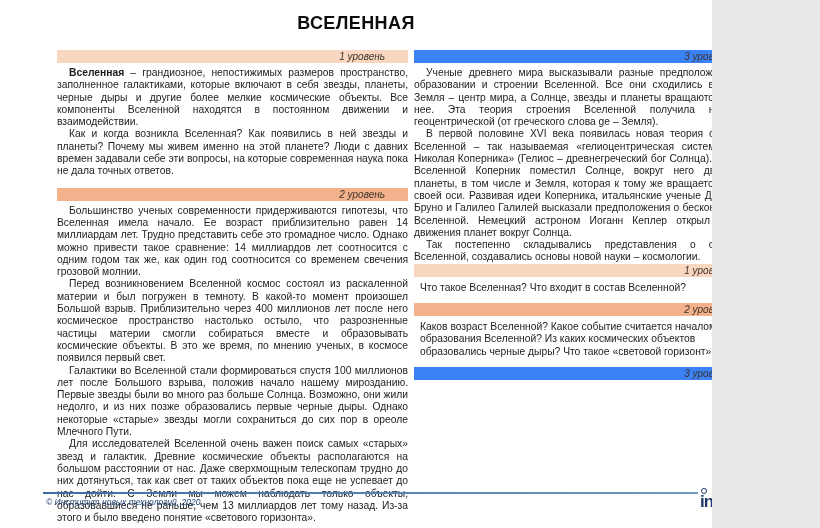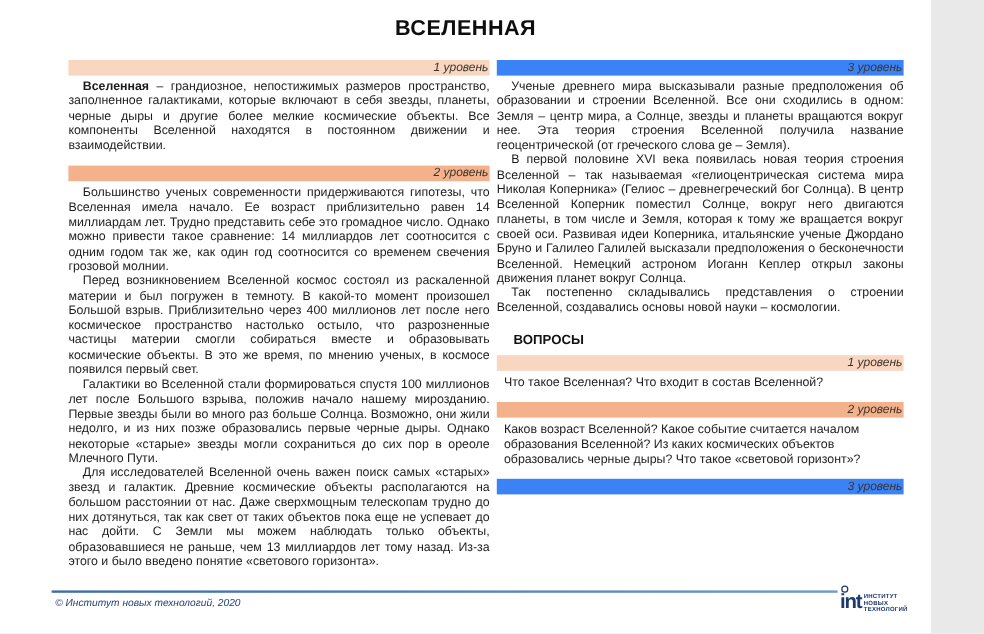--- a/index.html
+++ b/index.html
@@ -1,18 +1,18 @@
 <!DOCTYPE html>
 <html><head>
 <meta charset="utf-8">
 <style>
   html, body { margin: 0; padding: 0; background: #e9e9e9; }
   .page {
     position: relative;
-    width: 776px;
+    width: 712px;
     height: 528px;
     background: #ffffff;
     font-family: "Liberation Sans", sans-serif;
     color: #1a1a1a;
     overflow: hidden;
   }
   .title {
     position: absolute;
     top: 13px; left: 0; right: 0;
     text-align: center;
@@ -28,21 +28,21 @@
     display: flex;
     gap: 6px;
   }
   .col-left  { width: 351px; }
   .col-right { width: 339px; }
 
   .banner {
     height: 13px;
     line-height: 13px;
     text-align: right;
-    padding-right: 1px;
+    padding-right: 23px;
     box-sizing: border-box;
     font-style: italic;
     font-size: 10px;
     color: #3e342c;
   }
   .banner.lvl1 { background: #f8d6bf; }
   .banner.lvl2 { background: #f3b28b; }
   .banner.lvl3 { background: #3b82f6; }
   .banner.mb   { margin-bottom: 4px; }
   .banner.mt   { margin-top: 10px; }
@@ -127,20 +127,21 @@
 
   <div class="title">ВСЕЛЕННАЯ</div>
 
   <div class="columns">
 
     <div class="col-left">
       <div class="banner lvl1 mb">1 уровень</div>
 
       <div class="body-text">
         <p><span class="lead-word">Вселенная</span><span> – грандиозное, непостижимых размеров пространство, заполненное галактиками, которые включают в себя звезды, планеты, черные дыры и другие более мелкие космические объекты. Все компоненты Вселенной находятся в постоянном движении и взаимодействии.</span></p>
+        <p>Как и когда возникла Вселенная? Как появились в ней звезды и планеты? Почему мы живем именно на этой планете? Люди с давних времен задавали себе эти вопросы, на которые современная наука пока не дала точных ответов.</p>
       </div>
 
       <div class="banner lvl2 mt mb">2 уровень</div>
 
       <div class="body-text">
         <p>Большинство ученых современности придерживаются гипотезы, что Вселенная имела начало. Ее возраст приблизительно равен 14 миллиардам лет. Трудно представить себе это громадное число. Однако можно привести такое сравнение: 14 миллиардов лет соотносится с одним годом так же, как один год соотносится со временем свечения грозовой молнии.</p>
         <p>Перед возникновением Вселенной космос состоял из раскаленной материи и был погружен в темноту. В какой-то момент произошел Большой взрыв. Приблизительно через 400 миллионов лет после него космическое пространство настолько остыло, что разрозненные частицы материи смогли собираться вместе и образовывать космические объекты. В это же время, по мнению ученых, в космосе появился первый свет.</p>
         <p>Галактики во Вселенной стали формироваться спустя 100 миллионов лет после Большого взрыва, положив начало нашему мирозданию. Первые звезды были во много раз больше Солнца. Возможно, они жили недолго, и из них позже образовались первые черные дыры. Однако некоторые «старые» звезды могли сохраниться до сих пор в ореоле Млечного Пути.</p>
         <p>Для исследователей Вселенной очень важен поиск самых «старых» звезд и галактик. Древние космические объекты располагаются на большом расстоянии от нас. Даже сверхмощным телескопам трудно до них дотянуться, так как свет от таких объектов пока еще не успевает до нас дойти. С Земли мы можем наблюдать только объекты, образовавшиеся не раньше, чем 13 миллиардов лет тому назад. Из-за этого и было введено понятие «светового горизонта».</p>
       </div>
@@ -148,21 +149,20 @@
 
     <div class="col-right">
       <div class="banner lvl3 mb">3 уровень</div>
 
       <div class="body-text">
         <p>Ученые древнего мира высказывали разные предположения об образовании и строении Вселенной. Все они сходились в одном: Земля – центр мира, а Солнце, звезды и планеты вращаются вокруг нее. Эта теория строения Вселенной получила название геоцентрической (от греческого слова ge – Земля).</p>
         <p>В первой половине XVI века появилась новая теория строения Вселенной – так называемая «гелиоцентрическая система мира Николая Коперника» (Гелиос – древнегреческий бог Солнца). В центр Вселенной Коперник поместил Солнце, вокруг него двигаются планеты, в том числе и Земля, которая к тому же вращается вокруг своей оси. Развивая идеи Коперника, итальянские ученые Джордано Бруно и Галилео Галилей высказали предположения о бесконечности Вселенной. Немецкий астроном Иоганн Кеплер открыл законы движения планет вокруг Солнца.</p>
         <p>Так постепенно складывались представления о строении Вселенной, создавались основы новой науки – космологии.</p>
       </div>
 
-      <div class="questions-heading">ВОПРОСЫ</div>
 
       <div>
         <div class="banner lvl1 q-banner first">1 уровень</div>
         <p class="q-text">Что такое Вселенная? Что входит в состав Вселенной?</p>
 
         <div class="banner lvl2 q-banner">2 уровень</div>
         <p class="q-text">Каков возраст Вселенной? Какое событие считается началом образования Вселенной? Из каких космических объектов образовались черные дыры? Что такое «световой горизонт»?</p>
 
         <div class="banner lvl3 q-banner">3 уровень</div>
       </div>

